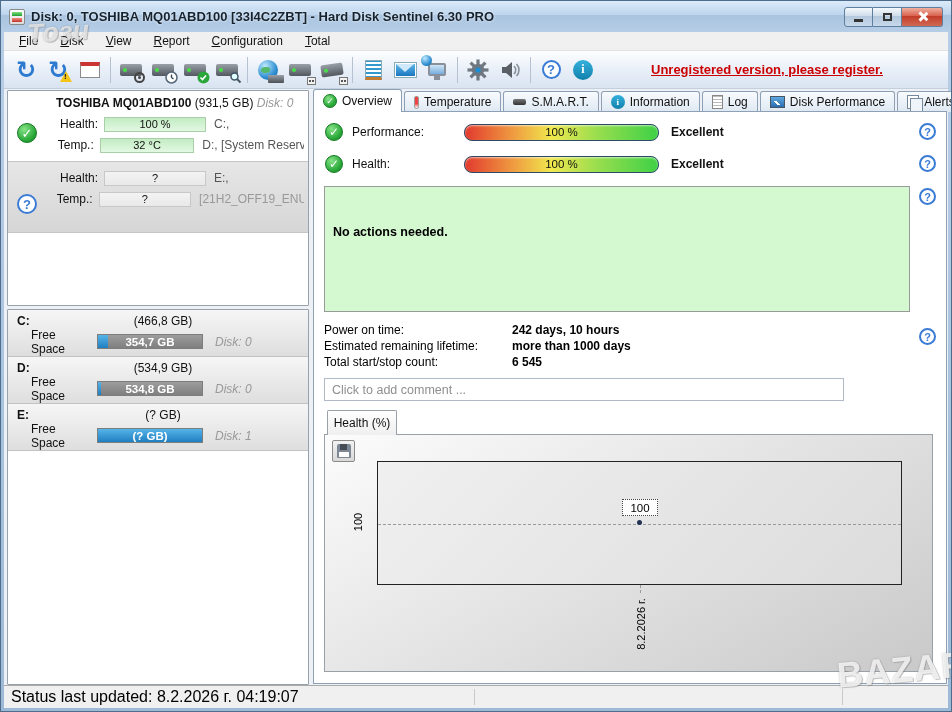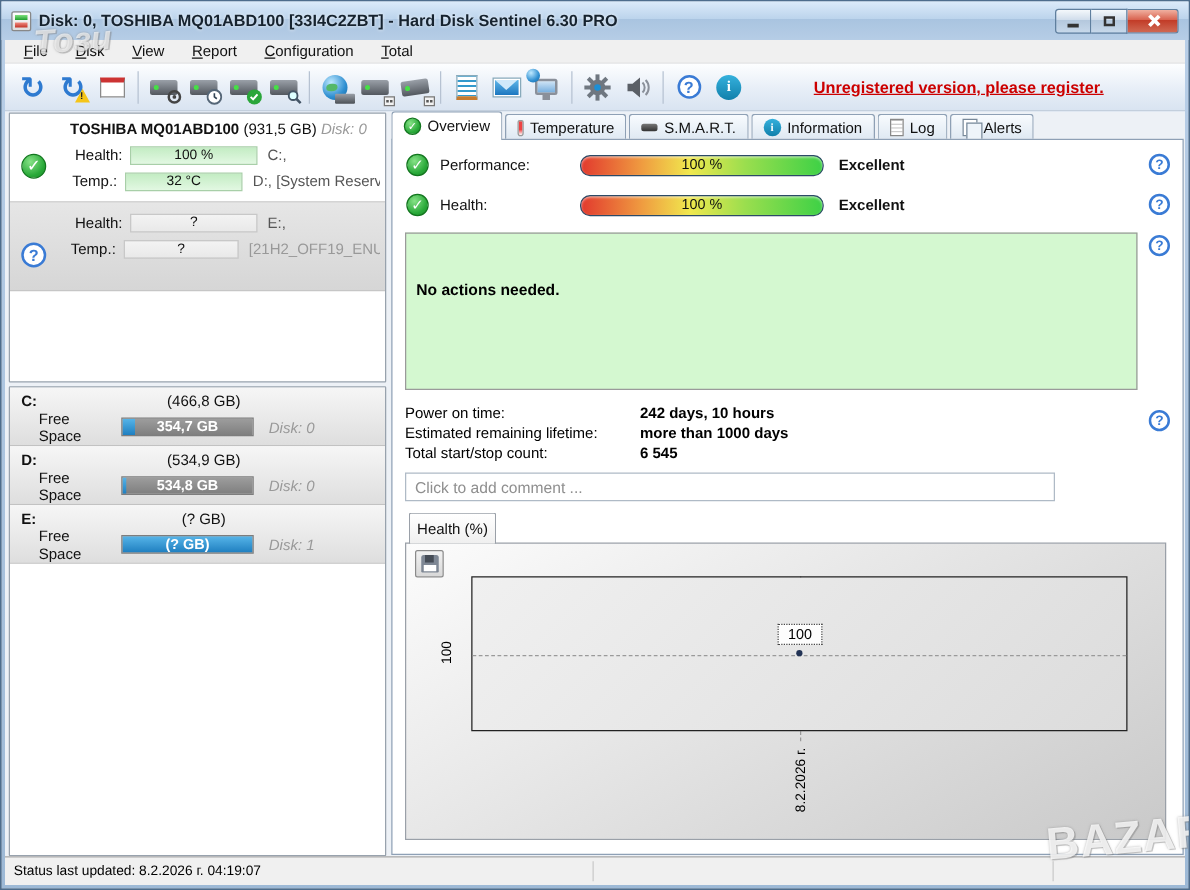--- a/index.html
+++ b/index.html
@@ -168,21 +168,21 @@
   #gridline-h { position:absolute; left:0; right:0; top:62px; border-top:1.5px dashed #9a9a9a; }
   #gridline-v { position:absolute; left:315px; top:26px; height:132px; border-left:1.5px dashed #9a9a9a; }
   #data-point { position:absolute; left:312px; top:85px; width:5px; height:5px; background:#223355; border-radius:50%; z-index:2; }
   #point-label { position:absolute; left:297px; top:64px; width:36px; height:17px; background:rgba(255,255,255,.9);
     border:1px dotted #444; font-size:11.5px; display:flex; align-items:center; justify-content:center; color:#000; z-index:2; }
   #ytick { position:absolute; left:18px; top:81px; width:30px; font-size:11px; color:#000; transform:rotate(-90deg); text-align:center; }
   #xtick { position:absolute; left:280px; top:183px; width:72px; font-size:11px; color:#000; transform:rotate(-90deg); text-align:center; white-space:nowrap; }
 
   
   #statusbar { position:absolute; left:3px; right:3px; bottom:3px; height:23px; background:#f0f0f0;
-    border-top:1px solid #aaa; display:flex; align-items:center; font-size:11px; color:#000; padding-left:7px; }
+    border-top:1px solid #aaa; display:flex; align-items:center; font-size:16px; color:#000; padding-left:7px; }
   .sb-sep { position:absolute; top:3px; bottom:3px; width:1px; background:#c9c9c9; }
 
   
   .wm { position:absolute; color:rgba(255,255,255,.65); font-weight:bold; pointer-events:none; z-index:9;
     text-shadow:0 0 2px rgba(120,120,120,.55), 1px 1px 0 rgba(120,120,120,.35); }
   #wm-tl { left:26px; top:16px; font-size:27px; font-style:italic; transform:rotate(-4deg); }
   #wm-br { left:836px; top:648px; font-size:36px; letter-spacing:1px; transform:rotate(-5deg); color:rgba(255,255,255,.8); }
 </style>
 </head>
 <body>
@@ -419,20 +419,24 @@
       </div>
       <div class="tab">
         <span class="circle-icon info-circle tab-ic-info">i</span>
         <span>Information</span>
       </div>
       <div class="tab">
         <span class="ic-page"></span>
         <span>Log</span>
       </div>
       <div class="tab">
+        <span class="ic-chart"></span>
+        <span>Disk Performance</span>
+      </div>
+      <div class="tab">
         <span class="ic-pages"></span>
         <span>Alerts</span>
       </div>
     </div>
 
     <div id="tab-content">
 
       <div class="ov-row" style="top:10px">
         <span class="st-ic circle-icon ok-circle ov-ic">✓</span>
         <span class="ov-lbl">Performance:</span>

